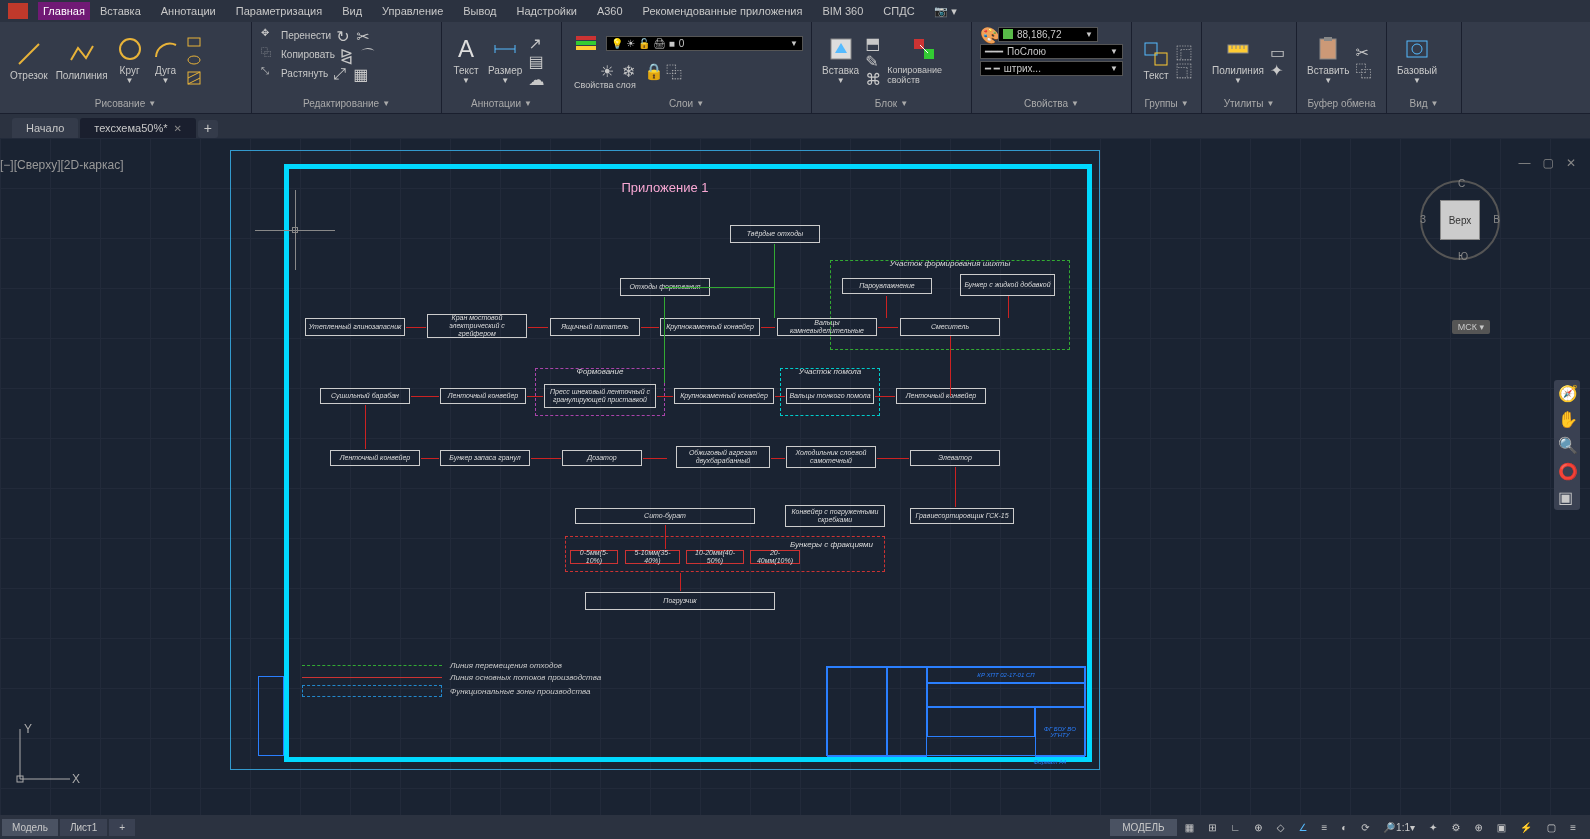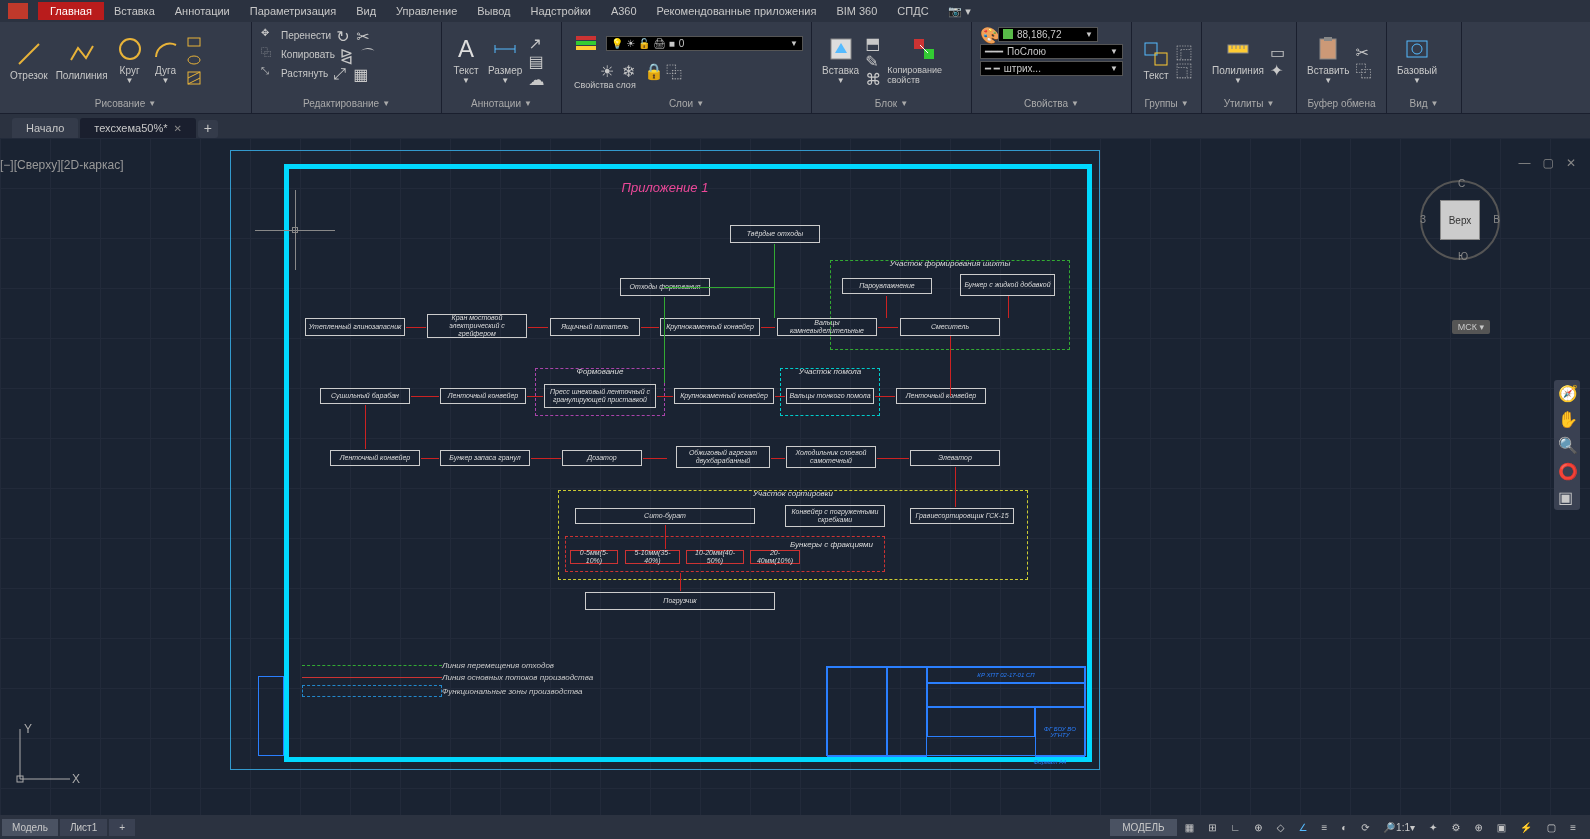--- a/index.html
+++ b/index.html
@@ -1,19 +1,19 @@
 <!DOCTYPE html>
 <html><head>
 <meta charset="utf-8">
 <style>
 *{margin:0;padding:0;box-sizing:border-box;font-family:"Segoe UI",Arial,sans-serif}
 body{background:#1a1f2e;color:#c8c8c8;overflow:hidden;width:1590px;height:839px;position:relative}
 .menubar{height:22px;background:#2b3240;display:flex;align-items:center;font-size:11px;padding-left:8px}
 .menubar .logo{width:20px;height:16px;background:#c0392b;margin-right:10px}
-.menubar .tab-active{background:#b91c1c;padding:3px 12px;color:#fff}
+.menubar .tab-active{background:#701a75;padding:3px 5px;color:#fff}
 .menubar .mi{padding:3px 10px;cursor:pointer}
 .ribbon{height:92px;background:#343b4a;display:flex;border-bottom:1px solid #1a1f2e}
 .rpanel{border-right:1px solid #1a1f2e;display:flex;flex-direction:column;padding:2px 6px}
 .rpanel-body{flex:1;display:flex;align-items:center;gap:4px;padding:2px}
 .rpanel-label{text-align:center;font-size:10px;color:#aaa;padding:2px;display:flex;justify-content:center;align-items:center;gap:3px}
 .rbtn{display:flex;flex-direction:column;align-items:center;justify-content:center;font-size:10px;cursor:pointer;padding:2px}
 .rbtn .ico{width:28px;height:28px;margin-bottom:2px;display:flex;align-items:center;justify-content:center}
 .rbtn-sm{font-size:10px;display:flex;align-items:center;gap:4px;cursor:pointer;padding:1px}
 .sico{width:16px;height:16px;display:inline-block}
 .dd{border:1px solid #555;background:#000000;padding:1px 4px;font-size:10px;display:flex;align-items:center;gap:4px;min-width:100px}
@@ -26,28 +26,28 @@
 .viewlabel{position:absolute;top:158px;left:0;font-size:12px;color:#999}
 .grid{position:absolute;inset:0;background-image:linear-gradient(#222a3a 1px,transparent 1px),linear-gradient(90deg,#222a3a 1px,transparent 1px);background-size:50px 50px}
 .drawing{position:absolute;top:150px;left:230px;width:870px;height:620px}
 .outer-border{position:absolute;inset:0;border:1px solid #3399cc}
 .cyan-frame{position:absolute;top:14px;left:54px;right:8px;bottom:8px;border:5px solid #00d9ff}
 .crosshair{position:absolute;top:230px;left:295px;pointer-events:none}
 .crosshair::before,.crosshair::after{content:"";position:absolute;background:#888}
 .crosshair::before{width:80px;height:1px;left:-40px}
 .crosshair::after{width:1px;height:80px;top:-40px}
 .crosshair .sq{position:absolute;width:6px;height:6px;border:1px solid #888;left:-3px;top:-3px}
-.dtitle{position:absolute;top:30px;left:0;right:0;text-align:center;font-style:italic;font-size:13px;color:#ec4899}
+.dtitle{position:absolute;top:30px;left:0;right:0;text-align:center;font-size:13px;color:#f9a8d4}
 .node{position:absolute;border:1px solid #ccc;font-size:7px;font-style:italic;color:#ddd;text-align:center;display:flex;align-items:center;justify-content:center;padding:2px;line-height:1.1}
 .zone{position:absolute;border:1px dashed}
 .zone-label{position:absolute;top:-2px;left:0;right:0;text-align:center;font-size:8px;font-style:italic;color:#ddd}
 .arrow{position:absolute;background:#cc2222}
 .arrow.g{background:#3a3}
 .legend{position:absolute;bottom:70px;left:72px;font-size:8px;font-style:italic;color:#ccc}
-.legend-row{display:flex;align-items:center;margin-bottom:3px}
+.legend-row{display:flex;align-items:center;gap:8px;margin-bottom:3px}
 .legend-line{width:140px;height:0}
 .titleblock{position:absolute;bottom:14px;right:14px;width:260px;height:90px;border:1px solid #2a7fff}
 .titleblock .cell{border:1px solid #2a7fff;position:absolute;font-size:6px;color:#2a7fff;font-style:italic;text-align:center;display:flex;align-items:center;justify-content:center}
 .ucs{position:absolute;bottom:50px;left:10px;color:#aaa;font-size:12px}
 .viewcube{position:absolute;top:180px;right:90px;width:80px;height:80px}
 .cube{width:40px;height:40px;background:#ccc;border:1px solid #888;position:absolute;top:20px;left:20px;display:flex;align-items:center;justify-content:center;font-size:10px;color:#333}
 .compass{position:absolute;inset:0;border:2px solid #555;border-radius:50%}
 .compass span{position:absolute;font-size:10px;color:#888}
 .wcs{position:absolute;top:320px;right:100px;background:#555;padding:2px 6px;font-size:9px;border-radius:2px}
 .navbar{position:absolute;right:10px;top:380px;width:26px;background:#3a4152;border-radius:3px;padding:4px 0;display:flex;flex-direction:column;align-items:center;gap:8px}
@@ -439,23 +439,20 @@
   <div class="node" style="top:238px;left:666px;width:90px;height:16px">Ленточный конвейер</div>
 
   <div class="node" style="top:300px;left:100px;width:90px;height:16px">Ленточный конвейер</div>
   <div class="node" style="top:300px;left:210px;width:90px;height:16px">Бункер запаса гранул</div>
   <div class="node" style="top:300px;left:332px;width:80px;height:16px">Дозатор</div>
 
   <div class="node" style="top:296px;left:446px;width:94px;height:22px">Обжиговый агрегат двухбарабанный</div>
   <div class="node" style="top:296px;left:556px;width:90px;height:22px">Холодильник слоевой самотечный</div>
   <div class="node" style="top:300px;left:680px;width:90px;height:16px">Элеватор</div>
 
-  <div class="zone" style="top:340px;left:328px;width:470px;height:90px;border-color:#cc3">
-    <div class="zone-label">Участок сортировки</div>
-  </div>
   <div class="node" style="top:358px;left:345px;width:180px;height:16px">Сито-бурат</div>
   <div class="node" style="top:355px;left:555px;width:100px;height:22px">Конвейер с погруженными скребками</div>
   <div class="node" style="top:358px;left:680px;width:104px;height:16px">Гравиесортировщик ГСК-15</div>
 
   <div class="zone" style="top:386px;left:335px;width:320px;height:36px;border-color:#c33"></div>
   <div style="position:absolute;top:390px;left:560px;font-size:8px;font-style:italic;color:#ddd">Бункеры с фракциями</div>
   <div class="node" style="top:400px;left:340px;width:48px;height:14px;border-color:#c33">0-5мм(5-10%)</div>
   <div class="node" style="top:400px;left:395px;width:55px;height:14px;border-color:#c33">5-10мм(35-40%)</div>
   <div class="node" style="top:400px;left:456px;width:58px;height:14px;border-color:#c33">10-20мм(40-50%)</div>
   <div class="node" style="top:400px;left:520px;width:50px;height:14px;border-color:#c33">20-40мм(10%)</div>

